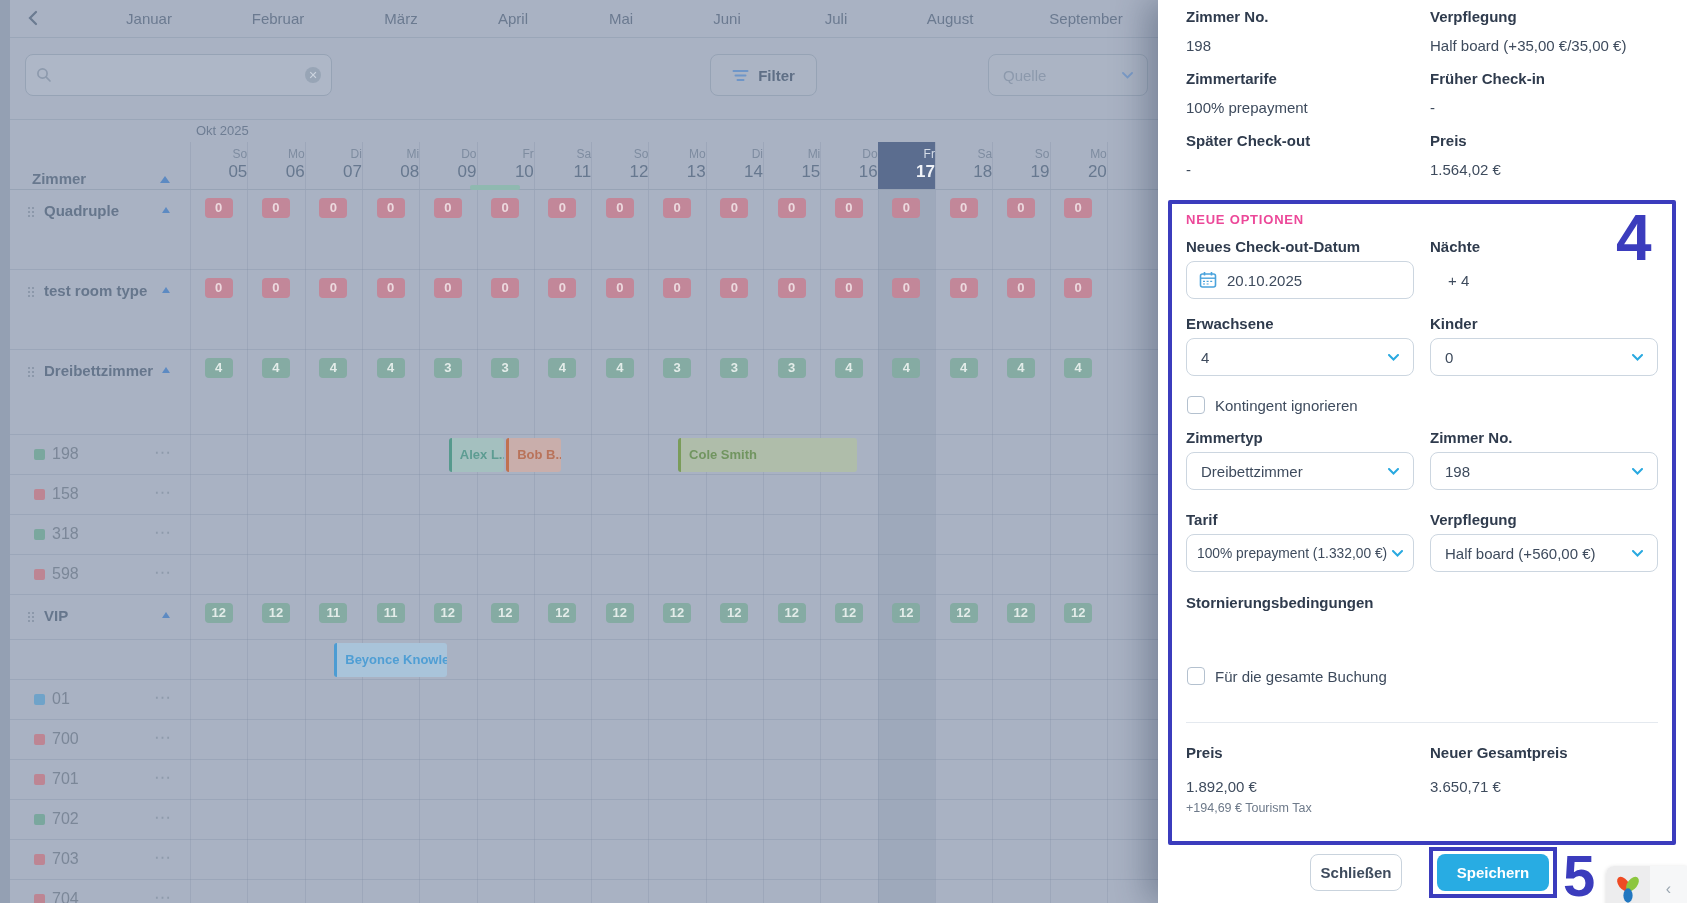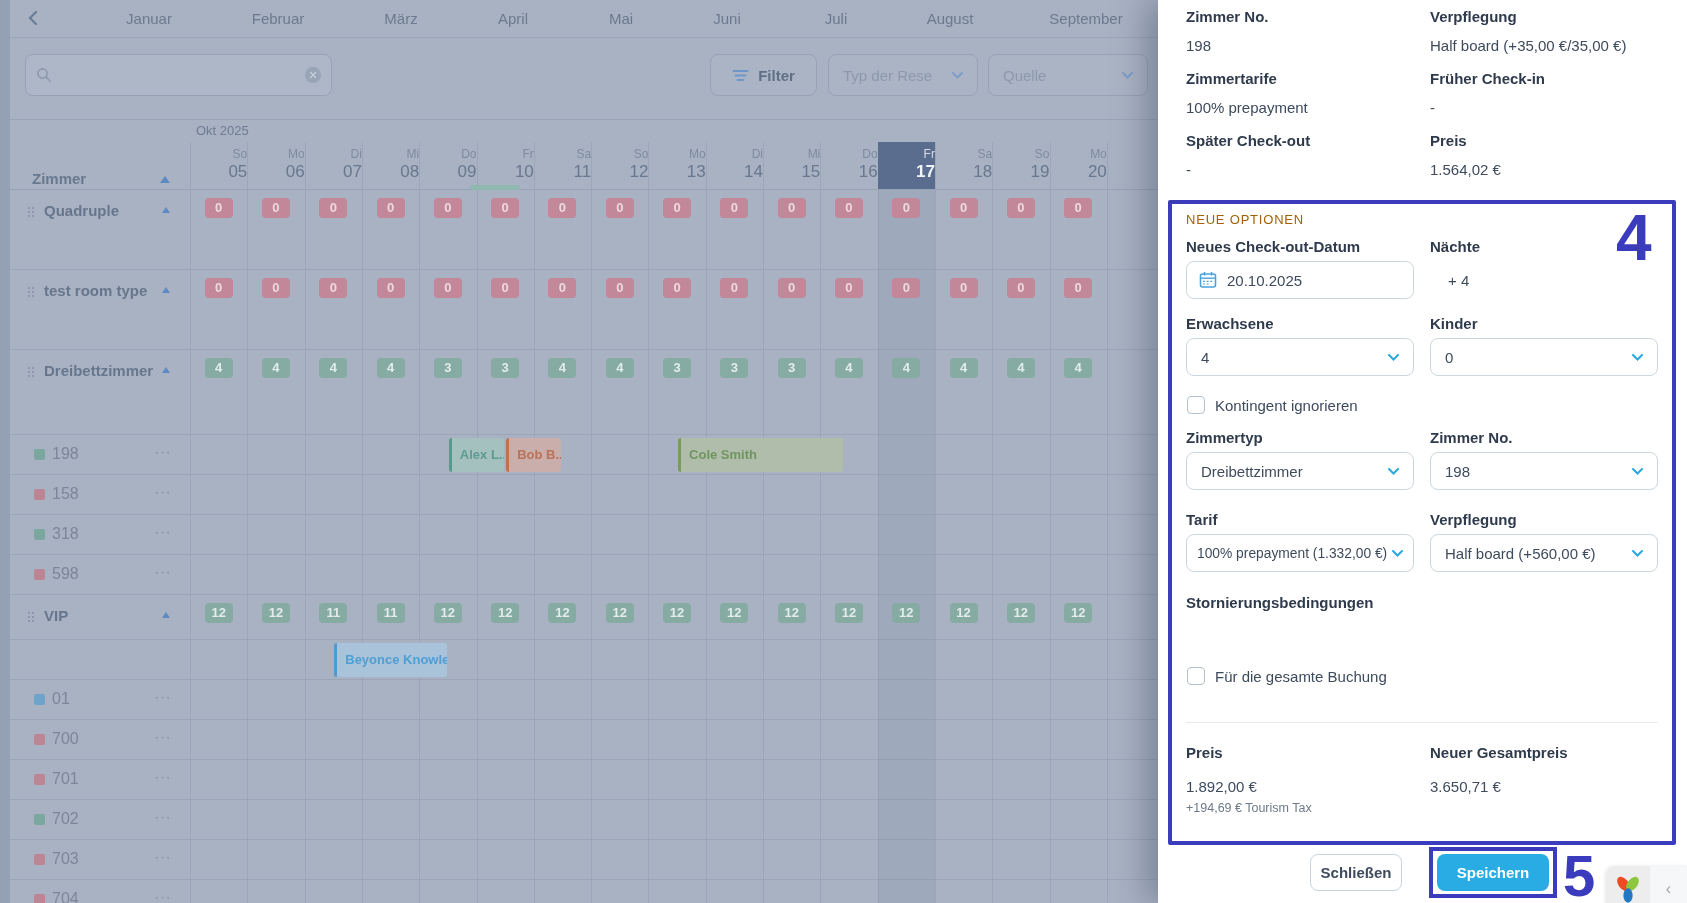--- a/index.html
+++ b/index.html
@@ -49,21 +49,21 @@
   .bar.teal{background:#a4c0bf;border-left:3px solid #569a8d;color:#5d9c92;}
   .bar.orange{background:#c9aeab;border-left:3px solid #c0714f;color:#b9735a;}
   .bar.green{background:#afbdaa;border-left:3px solid #7a9c5a;color:#719560;}
   .bar.blue{background:#a9c4da;border-left:3px solid #4c9cd3;color:#4f9ed4;}
   
   #modal{position:absolute;left:1158px;top:0;width:529px;height:903px;background:#ffffff;z-index:10;
          box-shadow:-12px 0 32px rgba(35,50,75,0.35);}
   .abs{position:absolute;}
   .mlabel{font-size:15px;font-weight:700;color:#2f3b4d;white-space:nowrap;}
   .mval{font-size:15px;color:#3e4b5d;white-space:nowrap;}
-  .sect{font-size:13px;font-weight:400;color:#a16207;letter-spacing:0.8px;}
+  .sect{font-size:13px;font-weight:700;color:#ec4899;letter-spacing:0.8px;}
   .bluebox{left:10px;top:200px;width:508px;height:645px;border:4px solid #3b3cbd;border-radius:2px;box-sizing:border-box;}
   .bignum{font-weight:700;color:#3b3cbd;line-height:1;}
   .inp,.sel{height:38px;border:1px solid #ccd6e0;border-radius:8px;background:#fff;display:flex;align-items:center;box-sizing:border-box;font-size:15px;color:#3e4b5d;cursor:pointer;}
   .inp{padding:0 12px;gap:10px;}
   .sel{padding:0 14px;justify-content:space-between;}
   .sel.tight{font-size:13.8px;padding:0 10px;}
   .sel.gray{background:#eef1f5;}
   .cb{width:18px;height:18px;border:1.5px solid #b4c1cf;border-radius:4px;background:#fff;box-sizing:border-box;cursor:pointer;}
   .cblab{font-size:15px;color:#3e4b5d;white-space:nowrap;}
   .mdivider{height:1px;background:#e4e9ef;}
@@ -105,26 +105,20 @@
         <input style="">
         <span class="clear-ic">✕</span>
       </div>
       <div class="tbtn filterbtn">
         <span style="display:flex">
           <svg width="17" height="15" viewBox="0 0 17 15">
             <path d="M1.5 3h14M3.5 7.5h10M5.5 12h6" stroke="#6f96c8" stroke-width="2" stroke-linecap="round"></path>
           </svg>
         </span>
         <span class="lab">Filter</span>
-      </div>
-      <div class="tbtn dropbtn" style="left:828px;width:150px">
-        <span class="lab">Typ der Rese</span>
-        <svg width="11" height="7" viewBox="0 0 11 7">
-          <path d="M1 1l4.5 4.5L10 1" stroke="#7b9cc8" stroke-width="1.8" fill="none" stroke-linecap="round"></path>
-        </svg>
       </div>
       <div class="tbtn dropbtn" style="left:988px;width:160px">
         <span class="lab">Quelle</span>
         <svg width="11" height="7" viewBox="0 0 11 7">
           <path d="M1 1l4.5 4.5L10 1" stroke="#7b9cc8" stroke-width="1.8" fill="none" stroke-linecap="round"></path>
         </svg>
       </div>
       <div class="toolbar-div"></div>
       <div class="okt">Okt 2025</div>
       <div class="zimmerhdr">Zimmer</div>
@@ -329,21 +323,21 @@
       <div class="trow" style="top:840px;height:40px"></div>
       <div class="sq" style="left:34px;top:854px;background:#bd8593"></div>
       <div class="rlabel" style="left:52px;top:850px">703</div>
       <div class="dots3" style="left:154px;top:847px">⋯</div>
       <div class="trow" style="top:880px;height:40px"></div>
       <div class="sq" style="left:34px;top:894px;background:#bd8593"></div>
       <div class="rlabel" style="left:52px;top:890px">704</div>
       <div class="dots3" style="left:154px;top:887px">⋯</div>
       <div class="bar teal" style="left:448.84999999999997px;top:438px;width:55.3px">Alex L...</div>
       <div class="bar orange" style="left:506.15px;top:438px;width:55.3px">Bob B...</div>
-      <div class="bar green" style="left:678.05px;top:438px;width:165px">Cole Smith</div>
+      <div class="bar green" style="left:678.05px;top:438px;width:179px">Cole Smith</div>
       <div class="bar blue" style="left:334.25px;top:643px;width:112.6px">Beyonce Knowle...</div>
     </div>
 
   <div id="modal">
 
     <div class="abs mlabel" style="left:28px;top:8px">Zimmer No.</div>
     <div class="abs mval" style="left:28px;top:37px">198</div>
     <div class="abs mlabel" style="left:272px;top:8px">Verpflegung</div>
     <div class="abs mval" style="left:272px;top:37px">Half board (+35,00 €/35,00 €)</div>
     <div class="abs mlabel" style="left:28px;top:70px">Zimmertarife</div>

